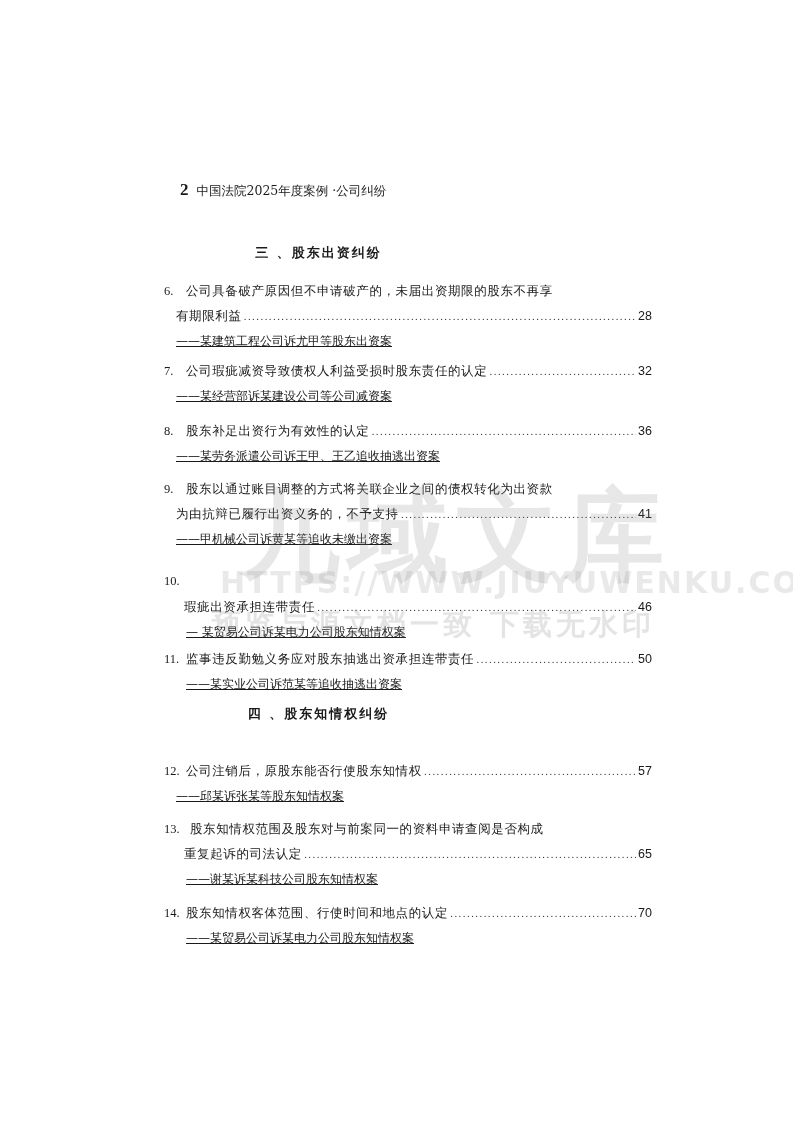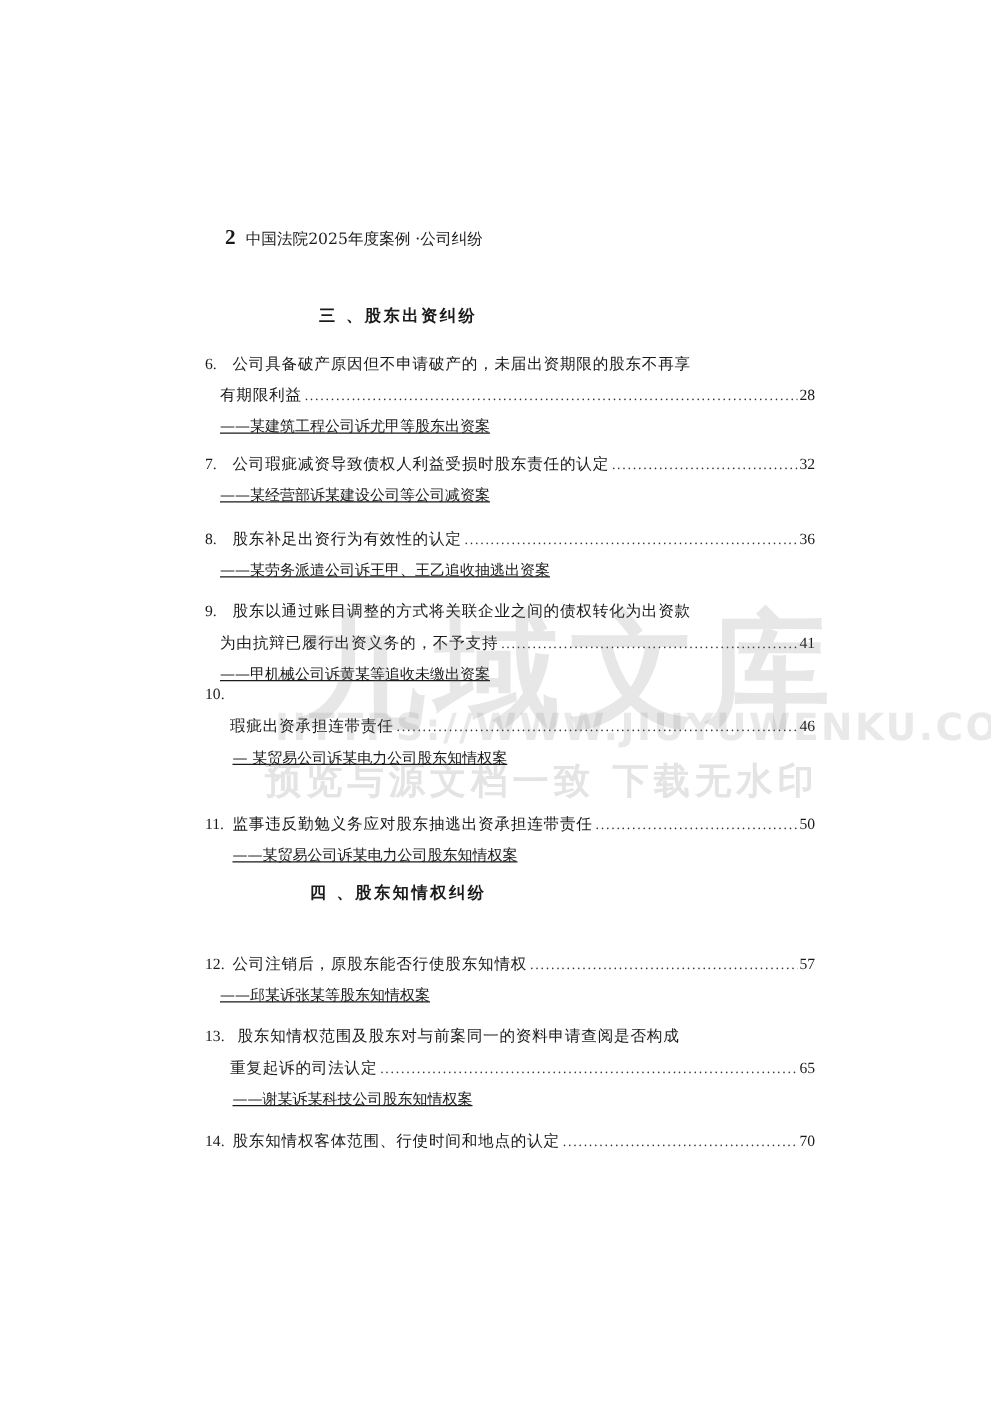--- a/index.html
+++ b/index.html
@@ -11,21 +11,21 @@
   .running-head .page-no { font-weight: bold; font-size: 17px; margin-right: 8px; font-family: "Liberation Serif", serif; }
 
   .section-title { position: absolute; left: 0; width: 637px; text-align: center; font-size: 13px; font-weight: bold; letter-spacing: 2px; }
 
   .entry { position: absolute; left: 164px; width: 488px; font-size: 12.5px; }
   .line { display: flex; align-items: baseline; white-space: nowrap; height: 25px; }
   .num { display: inline-block; min-width: 22px; font-family: "Liberation Serif", serif; }
   .title-text { letter-spacing: 0.6px; }
   .dots { flex: 1; overflow: hidden; margin: 0 2px; color: #333; letter-spacing: 1px; font-size: 10px; }
   .dots::after { content: "........................................................................................................................................................................................................"; }
-  .pg { font-family: Liberation Serif, serif; }
+  .pg { font-family: Liberation Sans, sans-serif; }
   .indent { padding-left: 12px; text-align: center; }
   .indent2 { padding-left: 20px; }
   .case { font-size: 12px; padding-left: 12px; height: 24px; display: flex; align-items: baseline; text-decoration: underline; }
   .case.deep { padding-left: 22px; }
 
   .watermark { position: absolute; pointer-events: none; color: rgba(120,120,120,0.18); font-family: "DejaVu Sans", sans-serif; font-weight: bold; white-space: nowrap; }
   .wm1 { left: 240px; top: 470px; font-size: 100px; letter-spacing: 8px; }
   .wm2 { left: 220px; top: 565px; font-size: 30px; letter-spacing: 2px; color: rgba(120,120,120,0.16); }
   .wm3 { left: 212px; top: 605px; font-size: 29px; letter-spacing: 4px; color: rgba(120,120,120,0.2); }
 </style>
@@ -80,40 +80,40 @@
         <span class="title-text">股东以通过账目调整的方式将关联企业之间的债权转化为出资款</span>
       </div>
     <div class="line indent">
         <span class="title-text">为由抗辩已履行出资义务的，不予支持</span>
         <span class="dots"></span>
         <span class="pg">41</span>
       </div>
     <div class="case">——甲机械公司诉黄某等追收未缴出资案</div>
   </div>
 
-  <div class="entry" style="top:548px;">
+  <div class="entry" style="top:574px;">
     <div class="line">
         <span class="num">10.</span>
       </div>
     <div class="line indent2">
         <span class="title-text">瑕疵出资承担连带责任</span>
         <span class="dots"></span>
         <span class="pg">46</span>
       </div>
     <div class="case deep">— 某贸易公司诉某电力公司股东知情权案</div>
   </div>
 
   <div class="entry" style="top:651px;">
     <div class="line">
         <span class="num">11.</span>
         <span class="title-text">监事违反勤勉义务应对股东抽逃出资承担连带责任</span>
         <span class="dots"></span>
         <span class="pg">50</span>
       </div>
-    <div class="case deep">——某贸易公司诉某电力公司股东知情权案</div>
+    <div class="case deep">——某实业公司诉范某等追收抽逃出资案</div>
   </div>
 
   <div class="section-title" style="top:705px;">四 、股东知情权纠纷</div>
 
   <div class="entry" style="top:763px;">
     <div class="line">
         <span class="num">12.</span>
         <span class="title-text">公司注销后，原股东能否行使股东知情权</span>
         <span class="dots"></span>
         <span class="pg">57</span>
@@ -134,18 +134,19 @@
     <div class="case deep">——谢某诉某科技公司股东知情权案</div>
   </div>
 
   <div class="entry" style="top:905px;">
     <div class="line">
         <span class="num">14.</span>
         <span class="title-text">股东知情权客体范围、行使时间和地点的认定</span>
         <span class="dots"></span>
         <span class="pg">70</span>
       </div>
+    <div class="case deep">——某贸易公司诉某电力公司股东知情权案</div>
   </div>
 
   <div class="watermark wm1">九域文库</div>
   <div class="watermark wm2">HTTPS://WWW.JIUYUWENKU.COM</div>
   <div class="watermark wm3">预览与源文档一致 下载无水印</div>
 </div>
 
 </body></html>

